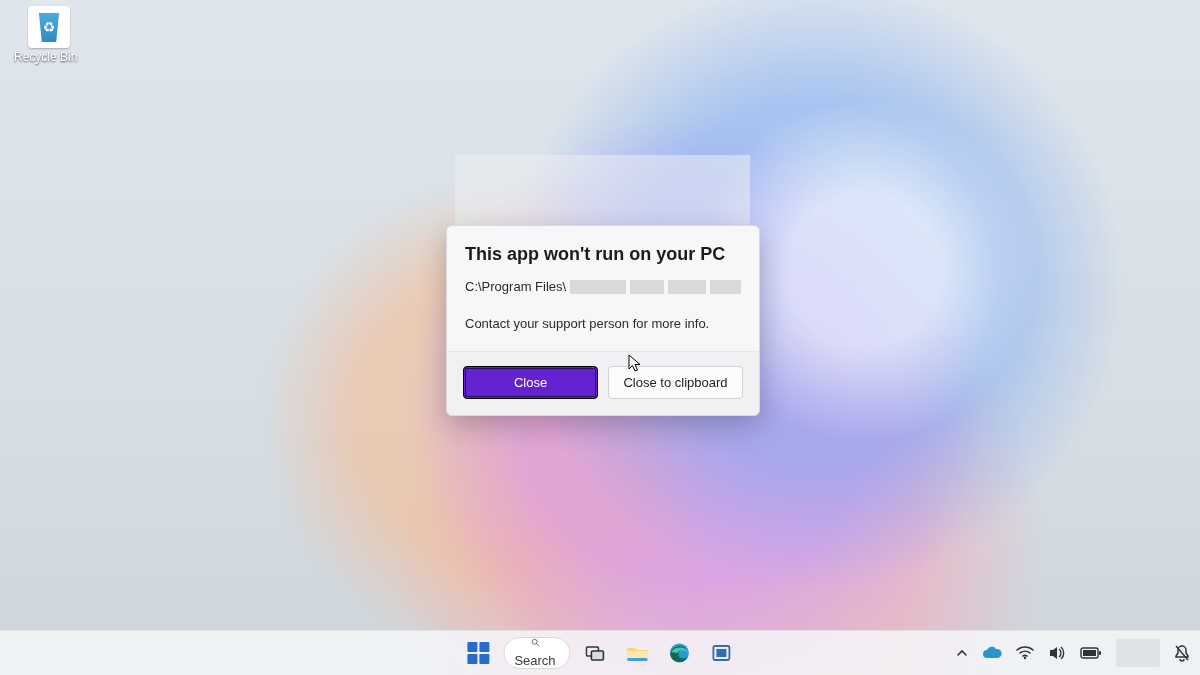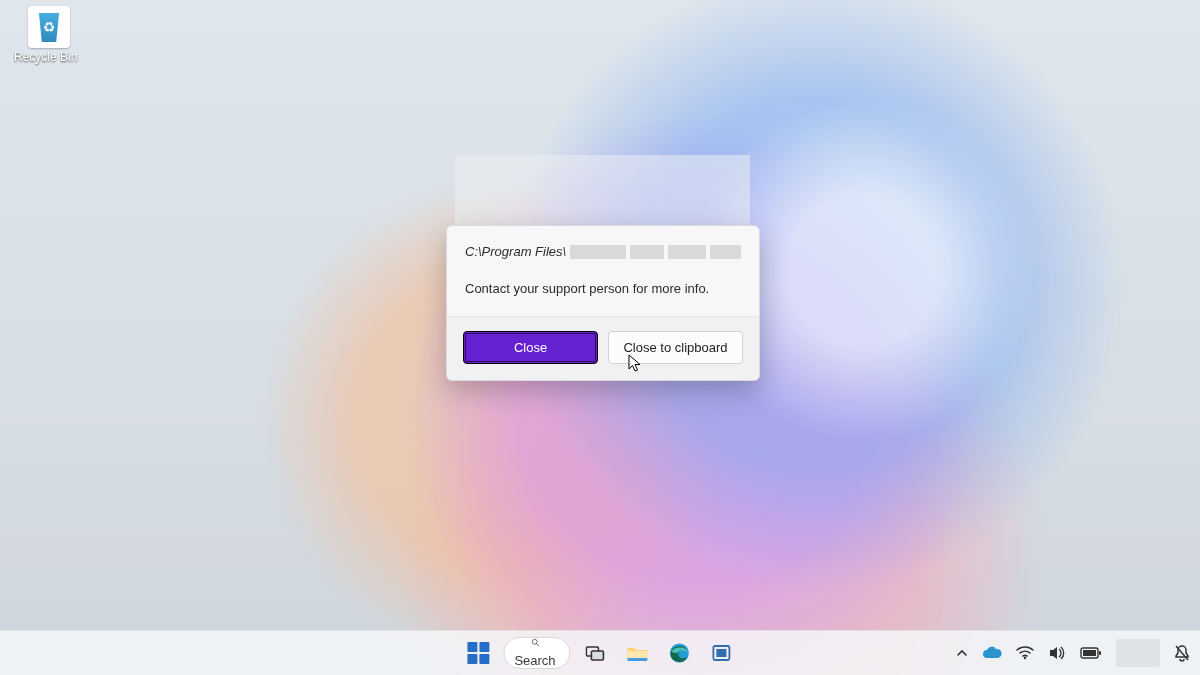--- a/index.html
+++ b/index.html
@@ -28,21 +28,21 @@
     color:#fff;font-size:14px;}
   .desktop-icon .lbl{color:#fff;font-size:12px;text-shadow:0 1px 2px rgba(0,0,0,.7);}
   
   .ghost{position:absolute;left:455px;top:155px;width:295px;height:80px;background:rgba(235,238,242,.55);
     backdrop-filter:blur(2px);z-index:3;}
   
   .dialog{position:absolute;left:446px;top:225px;width:312px;background:#f7f7f9;border:1px solid #d9d9de;
     border-radius:6px;box-shadow:0 10px 28px rgba(0,0,0,.22);z-index:5;}
   .dialog .body{padding:18px 18px 16px;}
   .dialog h1{margin:0 0 14px;font-size:18px;font-weight:600;color:#1b1b1b;}
-  .path-line{font-size:13px;color:#2b2b2b;white-space:nowrap;display:flex;align-items:center;font-style:italic;}
+  .path-line{font-size:13px;color:#2b2b2b;white-space:nowrap;display:flex;align-items:center;}
   .path-line .redact{display:inline-block;height:14px;background:#d9d9dc;border-radius:1px;margin-left:4px;}
   .r1{width:62px;} .r2{width:38px;margin-left:6px;} .r3{width:42px;margin-left:6px;} .r4{width:34px;margin-left:6px;}
   .msg{font-size:13px;color:#2b2b2b;margin:22px 0 4px;}
   .dialog .footer{display:flex;gap:10px;padding:14px 16px 16px;border-top:1px solid #e6e6ea;background:#f1f1f4;border-radius:0 0 6px 6px;}
   .btn{flex:1;height:33px;border-radius:4px;font-size:13px;cursor:pointer;}
   .btn-primary{background:#6a1fe0;color:#fff;border:1px solid #000;outline:1px solid #2c0d63;outline-offset:-3px;}
   .btn-secondary{background:#fcfcfd;color:#222;border:1px solid #d0d0d6;}
   
   .cursor{position:absolute;left:628px;top:354px;z-index:6;pointer-events:none;}
   
@@ -69,20 +69,21 @@
 
   <div class="desktop-icon">
     <div class="icon-img"></div>
     <div class="lbl">Recycle Bin</div>
   </div>
 
   <div class="ghost"></div>
 
   <div class="dialog">
     <div class="body">
+      <h1>This app won't run on your PC</h1>
       <div class="path-line">
         <span>C:\Program Files\</span>
         <span class="redact r1"></span>
         <span class="redact r2"></span>
         <span class="redact r3"></span>
         <span class="redact r4"></span>
       </div>
       <div class="msg">Contact your support person for more info.</div>
     </div>
     <div class="footer">

